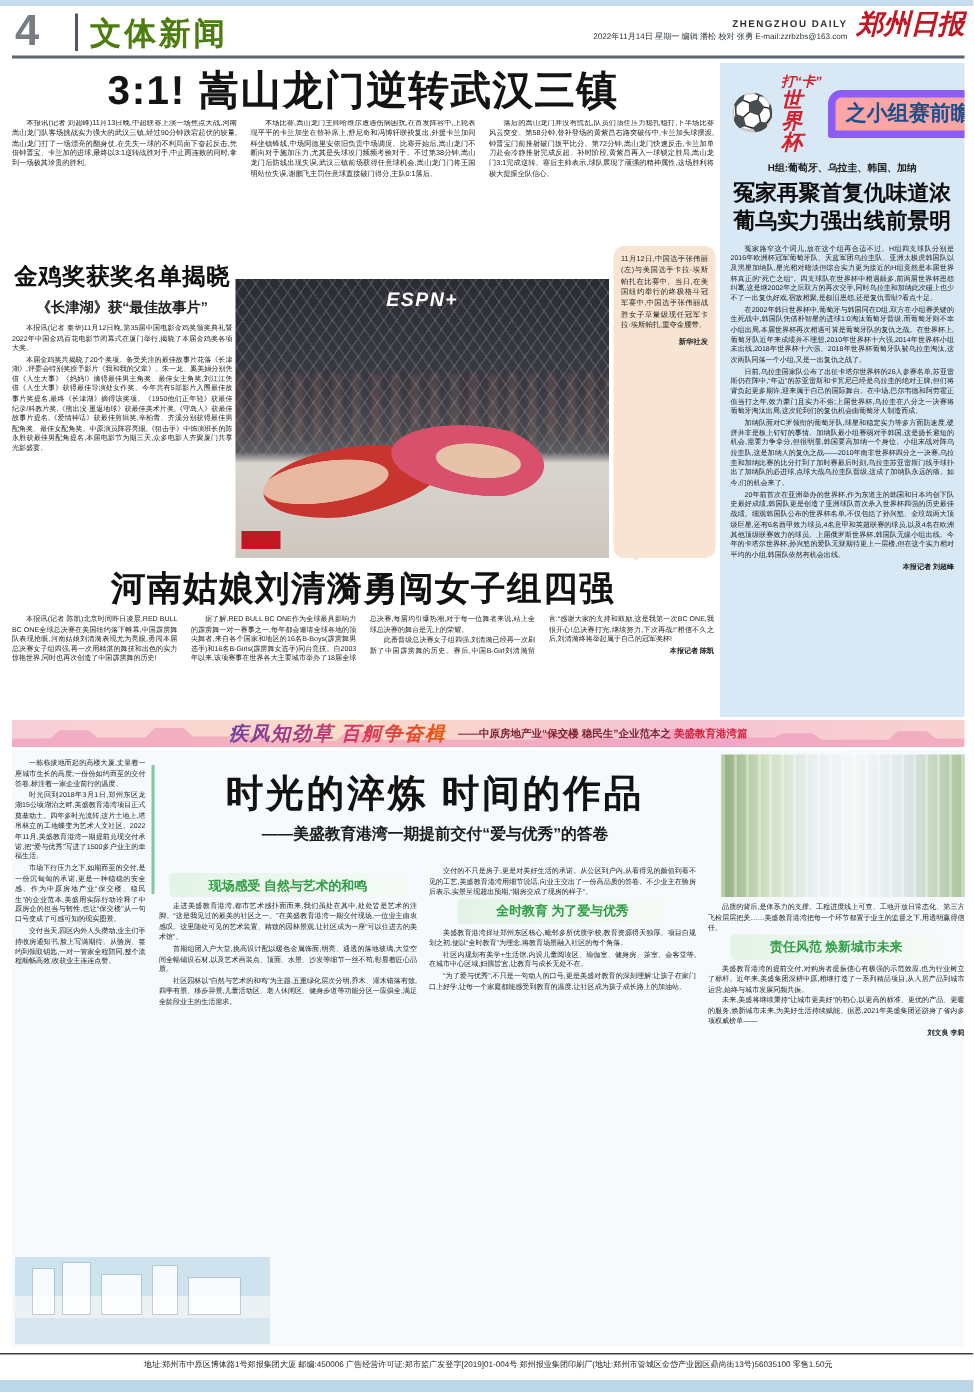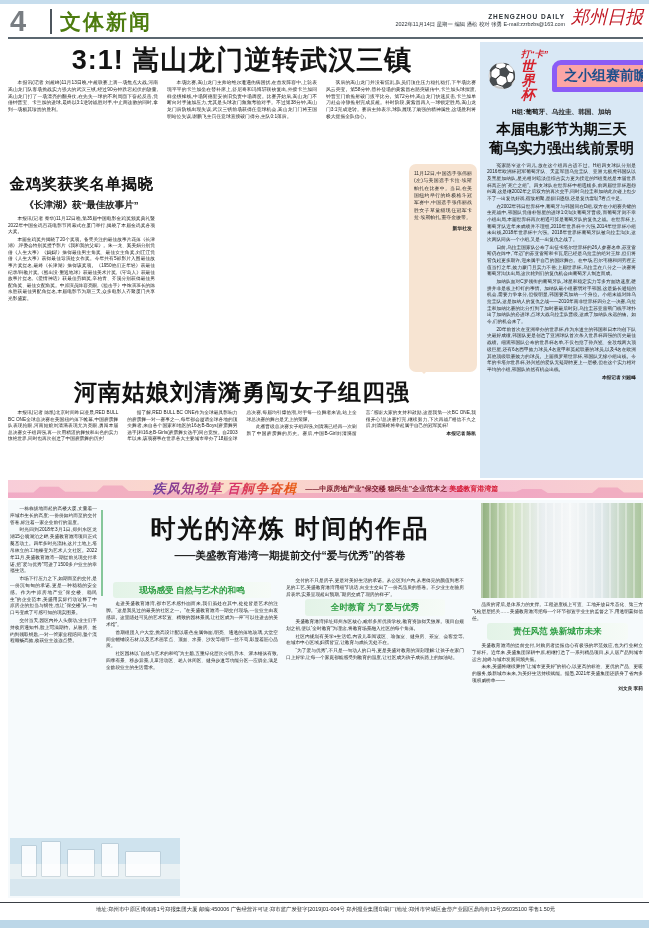--- a/index.html
+++ b/index.html
@@ -8,21 +8,21 @@
   .abs{position:absolute;}
   .jt{text-align:justify;text-justify:inter-ideograph;}
   p{margin:0 0 1px 0;text-indent:2em;}
   
   .strip-top{left:0;top:0;width:649px;height:4px;background:#c6dded;}
   .strip-bottom{left:0;top:920px;width:649px;height:8px;background:#bcd7e8;}
   
   .pageno{left:10px;top:5px;font-size:29px;font-weight:bold;color:#787d82;}
   .hdr-div{left:50px;top:9px;width:2px;height:25px;background:#4d565e;}
   .section-title{left:60px;top:8px;font-size:21px;font-weight:bold;color:#4d7c0f;letter-spacing:2px;}
-  .masthead{right:6px;top:7px;width:74px;font-size:18px;font-weight:normal;font-style:italic;color:#c01722;font-family:"DejaVu Serif",serif;line-height:1.1;text-align:right;}
+  .masthead{right:6px;top:7px;width:74px;font-size:18px;font-weight:bold;font-style:italic;color:#c01722;font-family:"DejaVu Serif",serif;line-height:1.1;text-align:right;}
   .meta{right:84px;top:13px;text-align:right;color:#2c3338;}
   .meta .en{font-size:6.5px;font-weight:bold;letter-spacing:1px;}
   .meta .dt{font-size:5.4px;margin-top:1px;}
   .hdr-rule{left:8px;top:37px;width:635px;height:2px;background:#5b6770;}
   
   .lead-hl{left:8px;top:42px;width:468px;text-align:center;font-size:27px;font-weight:900;color:#141414;letter-spacing:1px;}
   .lead-body{left:8px;top:80px;width:468px;height:92px;font-size:4.8px;line-height:1.42;color:#222;column-count:3;column-gap:9px;overflow:hidden;}
   
   .gr{left:8px;top:174px;width:147px;height:192px;overflow:hidden;}
   .gr-hl{font-size:15.5px;font-weight:900;color:#101010;text-align:center;letter-spacing:.5px;}
@@ -112,20 +112,28 @@
 
   <div class="abs gr">
     <div class="gr-hl">金鸡奖获奖名单揭晓</div>
     <div class="gr-sub">《长津湖》获“最佳故事片”</div>
     <div class="gr-body jt">
       <p>本报讯(记者 秦华)11月12日晚,第35届中国电影金鸡奖颁奖典礼暨2022年中国金鸡百花电影节闭幕式在厦门举行,揭晓了本届金鸡奖各项大奖。</p>
       <p>本届金鸡奖共揭晓了20个奖项。备受关注的最佳故事片花落《长津湖》,评委会特别奖授予影片《我和我的父辈》。朱一龙、奚美娟分别凭借《人生大事》《妈妈!》摘得最佳男主角奖、最佳女主角奖,刘江江凭借《人生大事》获得最佳导演处女作奖。今年共有5部影片入围最佳故事片奖提名,最终《长津湖》摘得该奖项。《1950他们正年轻》获最佳纪录/科教片奖,《熊出没·重返地球》获最佳美术片奖,《守岛人》获最佳故事片提名,《爱情神话》获最佳剪辑奖,辛柏青、齐溪分别获得最佳男配角奖、最佳女配角奖。中原演员阵容亮眼,《狙击手》中饰演班长的陈永胜获最佳男配角提名,本届电影节为期三天,众多电影人齐聚厦门共享光影盛宴。</p>
     </div>
   </div>
 
+  <div class="abs photo1">
+    <div class="crowd"></div>
+    <div class="cage"></div>
+    <div class="espn">ESPN+</div>
+    <div class="fighter-a"></div>
+    <div class="fighter-b"></div>
+    <div class="mat-logo"></div>
+  </div>
   <div class="abs caption jt">
     <span>11月12日,中国选手张伟丽(左)与美国选手卡拉·埃斯帕扎在比赛中。当日,在美国纽约举行的终极格斗冠军赛中,中国选手张伟丽战胜女子草量级现任冠军卡拉·埃斯帕扎,重夺金腰带。</span>
     <div class="credit">新华社发</div>
   </div>
 
   <div class="abs hl2">河南姑娘刘清漪勇闯女子组四强</div>
   <div class="abs body2 jt">
     <p>本报讯(记者 陈凯)北京时间昨日凌晨,RED BULL BC ONE全球总决赛在美国纽约落下帷幕,中国霹雳舞队表现抢眼,河南姑娘刘清漪表现尤为亮眼,勇闯本届总决赛女子组四强,再一次用精湛的舞技和出色的实力惊艳世界,同时也再次创造了中国霹雳舞的历史!</p>
     <p>据了解,RED BULL BC ONE作为全球最具影响力的霹雳舞一对一赛事之一,每年都会邀请全球各地的顶尖舞者,来自各个国家和地区的16名B-Boys(霹雳舞男选手)和16名B-Girls(霹雳舞女选手)同台竞技。自2003年以来,该项赛事在世界各大主要城市举办了18届全球总决赛,每届均引爆热潮,对于每一位舞者来说,站上全球总决赛的舞台是无上的荣耀。</p>
     <p>此番晋级总决赛女子组四强,刘清漪已经再一次刷新了中国霹雳舞的历史。赛后,中国B-Girl刘清漪留言:“感谢大家的支持和鼓励,这是我第一次BC ONE,我很开心!总决赛打完,继续努力,下次再战!”相信不久之后,刘清漪终将举起属于自己的冠军奖杯!</p>
@@ -136,21 +144,21 @@
     <div class="wc-logo-row">
       <span class="ball">⚽</span>
       <span class="wc-stamp">
         <span class="s1">打“卡”</span>
         <span class="s2">世界杯</span>
       </span>
       <span class="wc-bubble">之小组赛前瞻</span>
     </div>
     <div class="wc-group">H组:葡萄牙、乌拉圭、韩国、加纳</div>
     <div class="wc-hl">
-      <div>本届电影节为期三天</div>
+      <div>冤家再聚首复仇味道浓</div>
       <div>葡乌实力强出线前景明</div>
     </div>
     <div class="wc-body jt">
       <p>冤家路窄这个词儿,放在这个组再合适不过。H组四支球队分别是2016年欧洲杯冠军葡萄牙队、天蓝军团乌拉圭队、亚洲太极虎韩国队以及黑星加纳队,星光相对暗淡但综合实力更为接近的H组竟然是本届世界杯真正的“死亡之组”。四支球队在世界杯中相遇颇多,前两届世界杯恩怨纠葛,这是继2002年之后双方的再次交手,同时乌拉圭和加纳此次碰上也少不了一出复仇好戏,宿敌相聚,是叙旧恩怨,还是复仇雪耻?看点十足。</p>
       <p>在2002年韩日世界杯中,葡萄牙与韩国同在D组,双方在小组赛关键的生死战中,韩国队凭借朴智星的进球1:0淘汰葡萄牙晋级,而葡萄牙则不幸小组出局,本届世界杯再次相遇可算是葡萄牙队的复仇之战。在世界杯上,葡萄牙队近年来成绩并不理想,2010年世界杯十六强,2014年世界杯小组未出线,2018年世界杯十六强。2018年世界杯葡萄牙队被乌拉圭淘汰,这次两队同落一个小组,又是一出复仇之战了。</p>
       <p>日前,乌拉圭国家队公布了出征卡塔尔世界杯的26人参赛名单,苏亚雷斯仍在阵中,“年迈”的苏亚雷斯和卡瓦尼已经是乌拉圭的绝对王牌,但们将背负起更多期许,迎来属于自己的国际舞台。在中场,巴尔韦德和阿劳霍正值当打之年,效力豪门且实力不俗;上届世界杯,乌拉圭在八分之一决赛将葡萄牙淘汰出局,这次轮到们的复仇机会由葡萄牙人制造而成。</p>
       <p>加纳队面对C罗领衔的葡萄牙队,球星和稳定实力等多方面防速度,硬拼并非是板上钉钉的事情。加纳队最小组赛弱对手韩国,这是扬长避短的机会,需要力争拿分,但很明显,韩国要高加纳一个身位。小组末战对阵乌拉圭队,这是加纳人的复仇之战——2010年南非世界杯四分之一决赛,乌拉圭和加纳比赛的比分打到了加时赛最后时刻,乌拉圭苏亚雷斯门线手球扑出了加纳队的必进球,点球大战乌拉圭队晋级,这成了加纳队永远的痛。如今,们的机会来了。</p>
       <p>20年前首次在亚洲举办的世界杯,作为东道主的韩国和日本均创下队史最好成绩,韩国队更是创造了亚洲球队首次杀入世界杯四强的历史最佳战绩。细观韩国队公布的世界杯名单,不仅包括了孙兴慜、金玟哉两大顶级巨星,还有6名西甲效力球员,4名意甲和英超联赛的球员,以及4名在欧洲其他顶级联赛效力的球员。上届俄罗斯世界杯,韩国队无缘小组出线。今年的卡塔尔世界杯,孙兴慜的爱队无疑期待更上一层楼,但在这个实力相对平均的小组,韩国队依然有机会出线。</p>
       <p class="byline-r">本报记者 刘超峰</p>
     </div>

